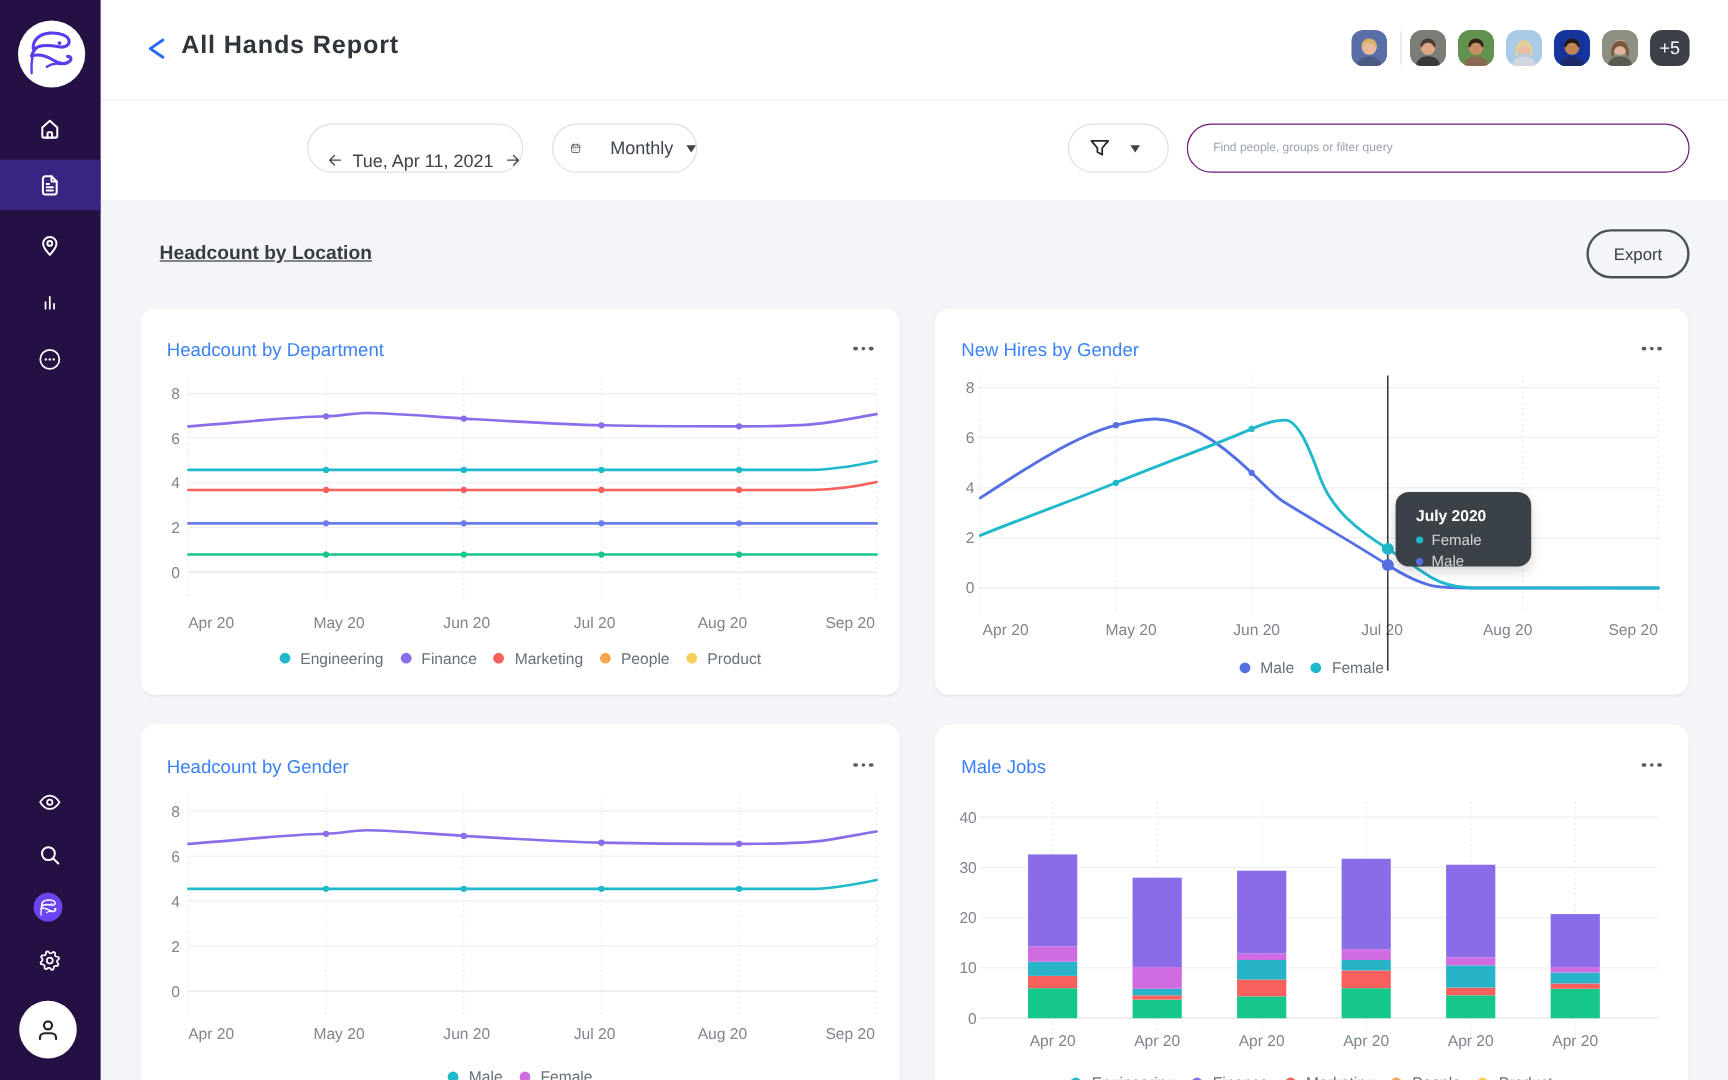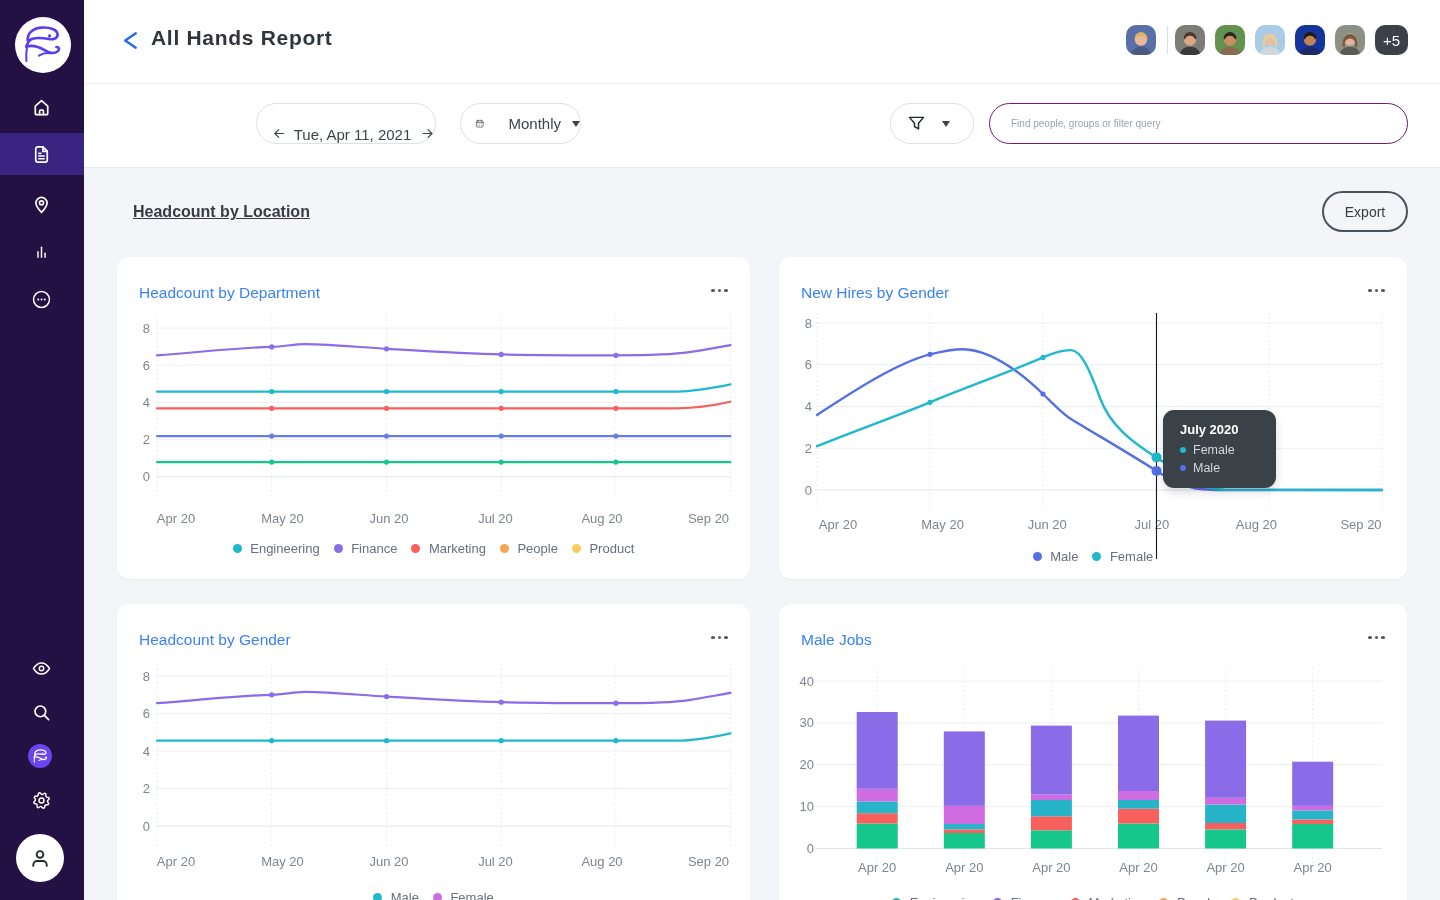--- a/index.html
+++ b/index.html
@@ -47,21 +47,21 @@
 .card-title { position:absolute; left:22px; top:27px; font-size:15.5px; font-weight:500; color:#3b82f6; }
 .menu { position:absolute; right:22px; top:31px; width:17px; height:5px; }
 .menu i { position:absolute; top:0.8px; width:3.6px; height:3.6px; border-radius:50%; background:#565b61; }
 .chartsvg { position:absolute; left:0; top:0; }
 .ax { font-family:"Liberation Sans",sans-serif; font-size:13px; fill:#7e858d; }
 .legend { position:absolute; left:0; width:100%; display:flex; justify-content:center; gap:14px;
   font-size:13px; color:#68707a; }
 .li { display:flex; align-items:center; gap:8.5px; }
 .ldot { width:9px; height:9px; border-radius:50%; display:inline-block; }
 
-.tooltip { position:absolute; left:384px; top:153px; width:113px; height:78px; background:#3a4147;
+.tooltip { position:absolute; left:384px; top:153px; width:113px; height:62px; background:#3a4147;
   border-radius:11px; color:#fff; padding:12px 0 0 17px; box-shadow:0 4px 10px rgba(0,0,0,.15); }
 .tt-title { font-size:13px; font-weight:700; margin-bottom:6px; }
 .tt-row { font-size:12.5px; color:#d3d7db; display:flex; align-items:center; gap:7px; margin-top:4px; }
 .tdot { width:6px; height:6px; border-radius:50%; display:inline-block; }
 </style></head>
 <body>
 
 <aside class="sidebar">
   <div class="logo-circ">
     <svg width="56" height="56" viewBox="0 0 56 56">

